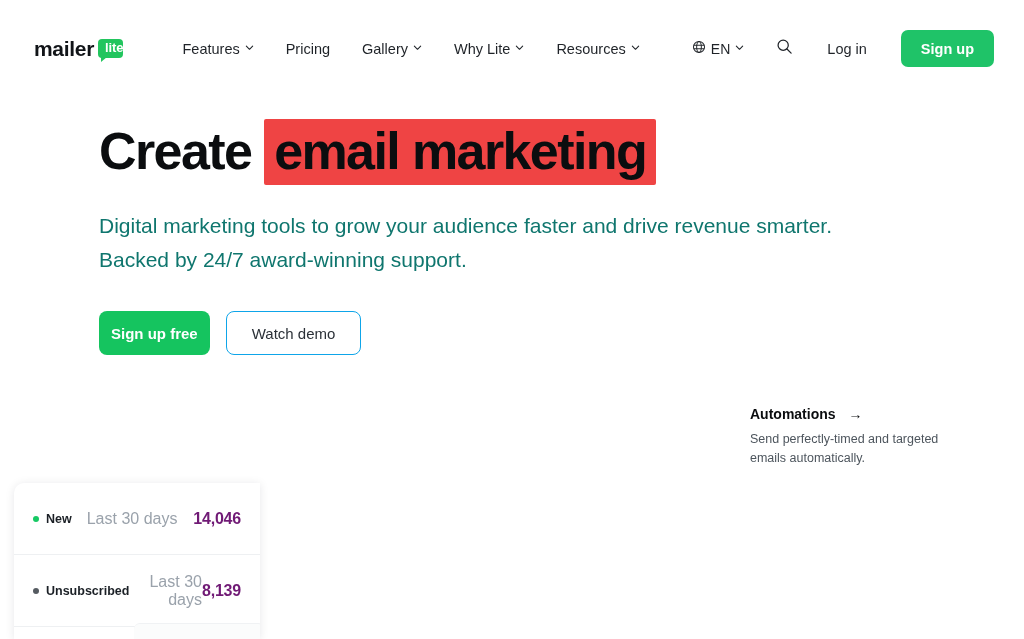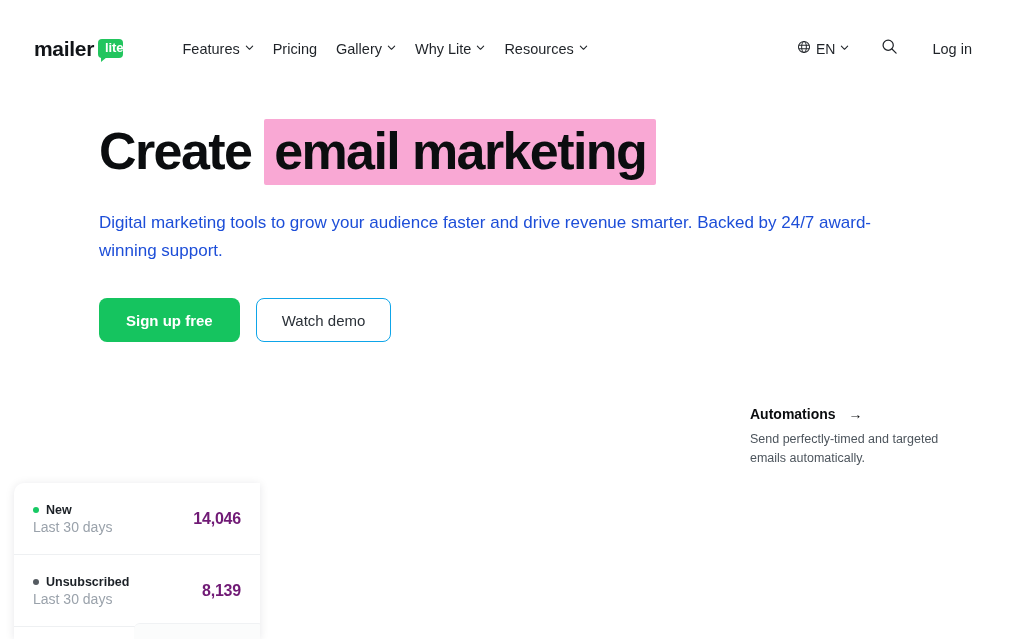--- a/index.html
+++ b/index.html
@@ -36,21 +36,21 @@
     letter-spacing: -0.1px;
   }
   .logo-badge::after {
     content: ""; position: absolute;
     left: 3px; bottom: -4px;
     width: 0; height: 0;
     border-left: 6px solid #22c55e;
     border-bottom: 5px solid transparent;
   }
 
-  .nav { display: flex; align-items: center; margin-left: 59px; gap: 19px; }
+  .nav { display: flex; align-items: center; margin-left: 59px; gap: 32px; }
   .nav-item {
     display: flex; align-items: center; gap: 5px;
     font-size: 14.5px; color: #1f2328; cursor: pointer;
     white-space: nowrap;
   }
   .chev { display: inline-block; width: 9px; height: 9px; position: relative; top: -1px; }
   .chev svg { display: block; }
 
   .header-right {
     margin-left: auto; margin-right: 30px;
@@ -72,37 +72,37 @@
 
   
   .hero { position: absolute; top: 63px; left: 0; width: 1024px; }
   .headline {
     margin: 57px 0 0 99px;
     font-size: 52px; font-weight: 700; color: #0b0d0f;
     line-height: 1.21; letter-spacing: -1.6px;
     max-width: 700px;
   }
   .hl-mark {
-    background: #f9a8d4;
+    background: #ef4444;
     padding: 3px 10px 5px 10px;
     border-radius: 2px;
     box-decoration-break: clone;
     -webkit-box-decoration-break: clone;
   }
   .subhead {
     margin: 26px 0 0 99px;
-    font-size: 17px; color: #1d4ed8;
+    font-size: 21px; color: #0f766e;
     line-height: 1.63; max-width: 795px;
   }
   .cta-row { display: flex; align-items: center; gap: 16px; margin: 34px 0 0 99px; }
   .btn-primary {
     background: #15c45f; color: #fff;
     font-size: 15px; font-weight: 600;
     border: none; border-radius: 8px;
-    height: 44px; padding: 0 27px; cursor: pointer;
+    height: 44px; padding: 0 12px; cursor: pointer;
     font-family: "Liberation Sans", sans-serif;
   }
   .btn-secondary {
     background: #fff; color: #2b3138;
     font-size: 15px; font-weight: 400;
     border: 1px solid #0ea5e9; border-radius: 8px;
     height: 44px; padding: 0 25px; cursor: pointer;
     font-family: "Liberation Sans", sans-serif;
   }
   .trial-note {
@@ -133,24 +133,24 @@
     background: #fff;
     border-radius: 10px 0 0 0;
     box-shadow: 0 1px 10px rgba(16,24,40,0.10);
     overflow: hidden;
   }
   .stat-row {
     height: 72px; padding: 0 19px;
     display: flex; align-items: center; justify-content: space-between;
     border-bottom: 1px solid #eef0f2;
   }
-  .stat-left { display: flex; flex-direction: column; gap: 2px; }
+  .stat-left { display: flex; gap: 2px; text-align: right; }
   .stat-name { display: flex; align-items: center; gap: 7px; font-size: 12.5px; font-weight: 700; color: #1b2026; }
   .dot { width: 6px; height: 6px; border-radius: 50%; display: inline-block; }
-  .stat-sub { font-size: 14px; color: #9aa2ab; }
+  .stat-sub { font-size: 16px; color: #9aa2ab; margin-left: 13px; }
   .stat-val { font-size: 16px; font-weight: 700; color: #701a75; letter-spacing: -0.2px; }
   .stat-ghost {
     position: absolute; left: 120px; bottom: 0;
     width: 130px; height: 16px;
     background: #fbfcfc; border-top: 1px solid #f0f2f4;
     border-radius: 6px 6px 0 0;
   }
 </style>
 </head>
 <body>
@@ -224,20 +224,21 @@
         <span>
           <svg viewBox="0 0 18 18" width="17" height="17">
             <circle cx="7.6" cy="7.6" r="5.4" fill="none" stroke="#1f2328" stroke-width="1.3"></circle>
             <path d="M11.6 11.6 L16 16" stroke="#1f2328" stroke-width="1.3" stroke-linecap="round"></path>
           </svg>
         </span>
       </div>
 
       <div class="login">Log in</div>
 
+      <button class="signup-btn">Sign up</button>
     </div>
   </div>
 
   <div class="hero">
     <h1 class="headline">
       <span>Create</span>
       <span class="hl-mark">email marketing</span><br>
     </h1>
 
     <p class="subhead">Digital marketing tools to grow your audience faster and drive revenue smarter. Backed by 24/7 award-winning support.</p>

